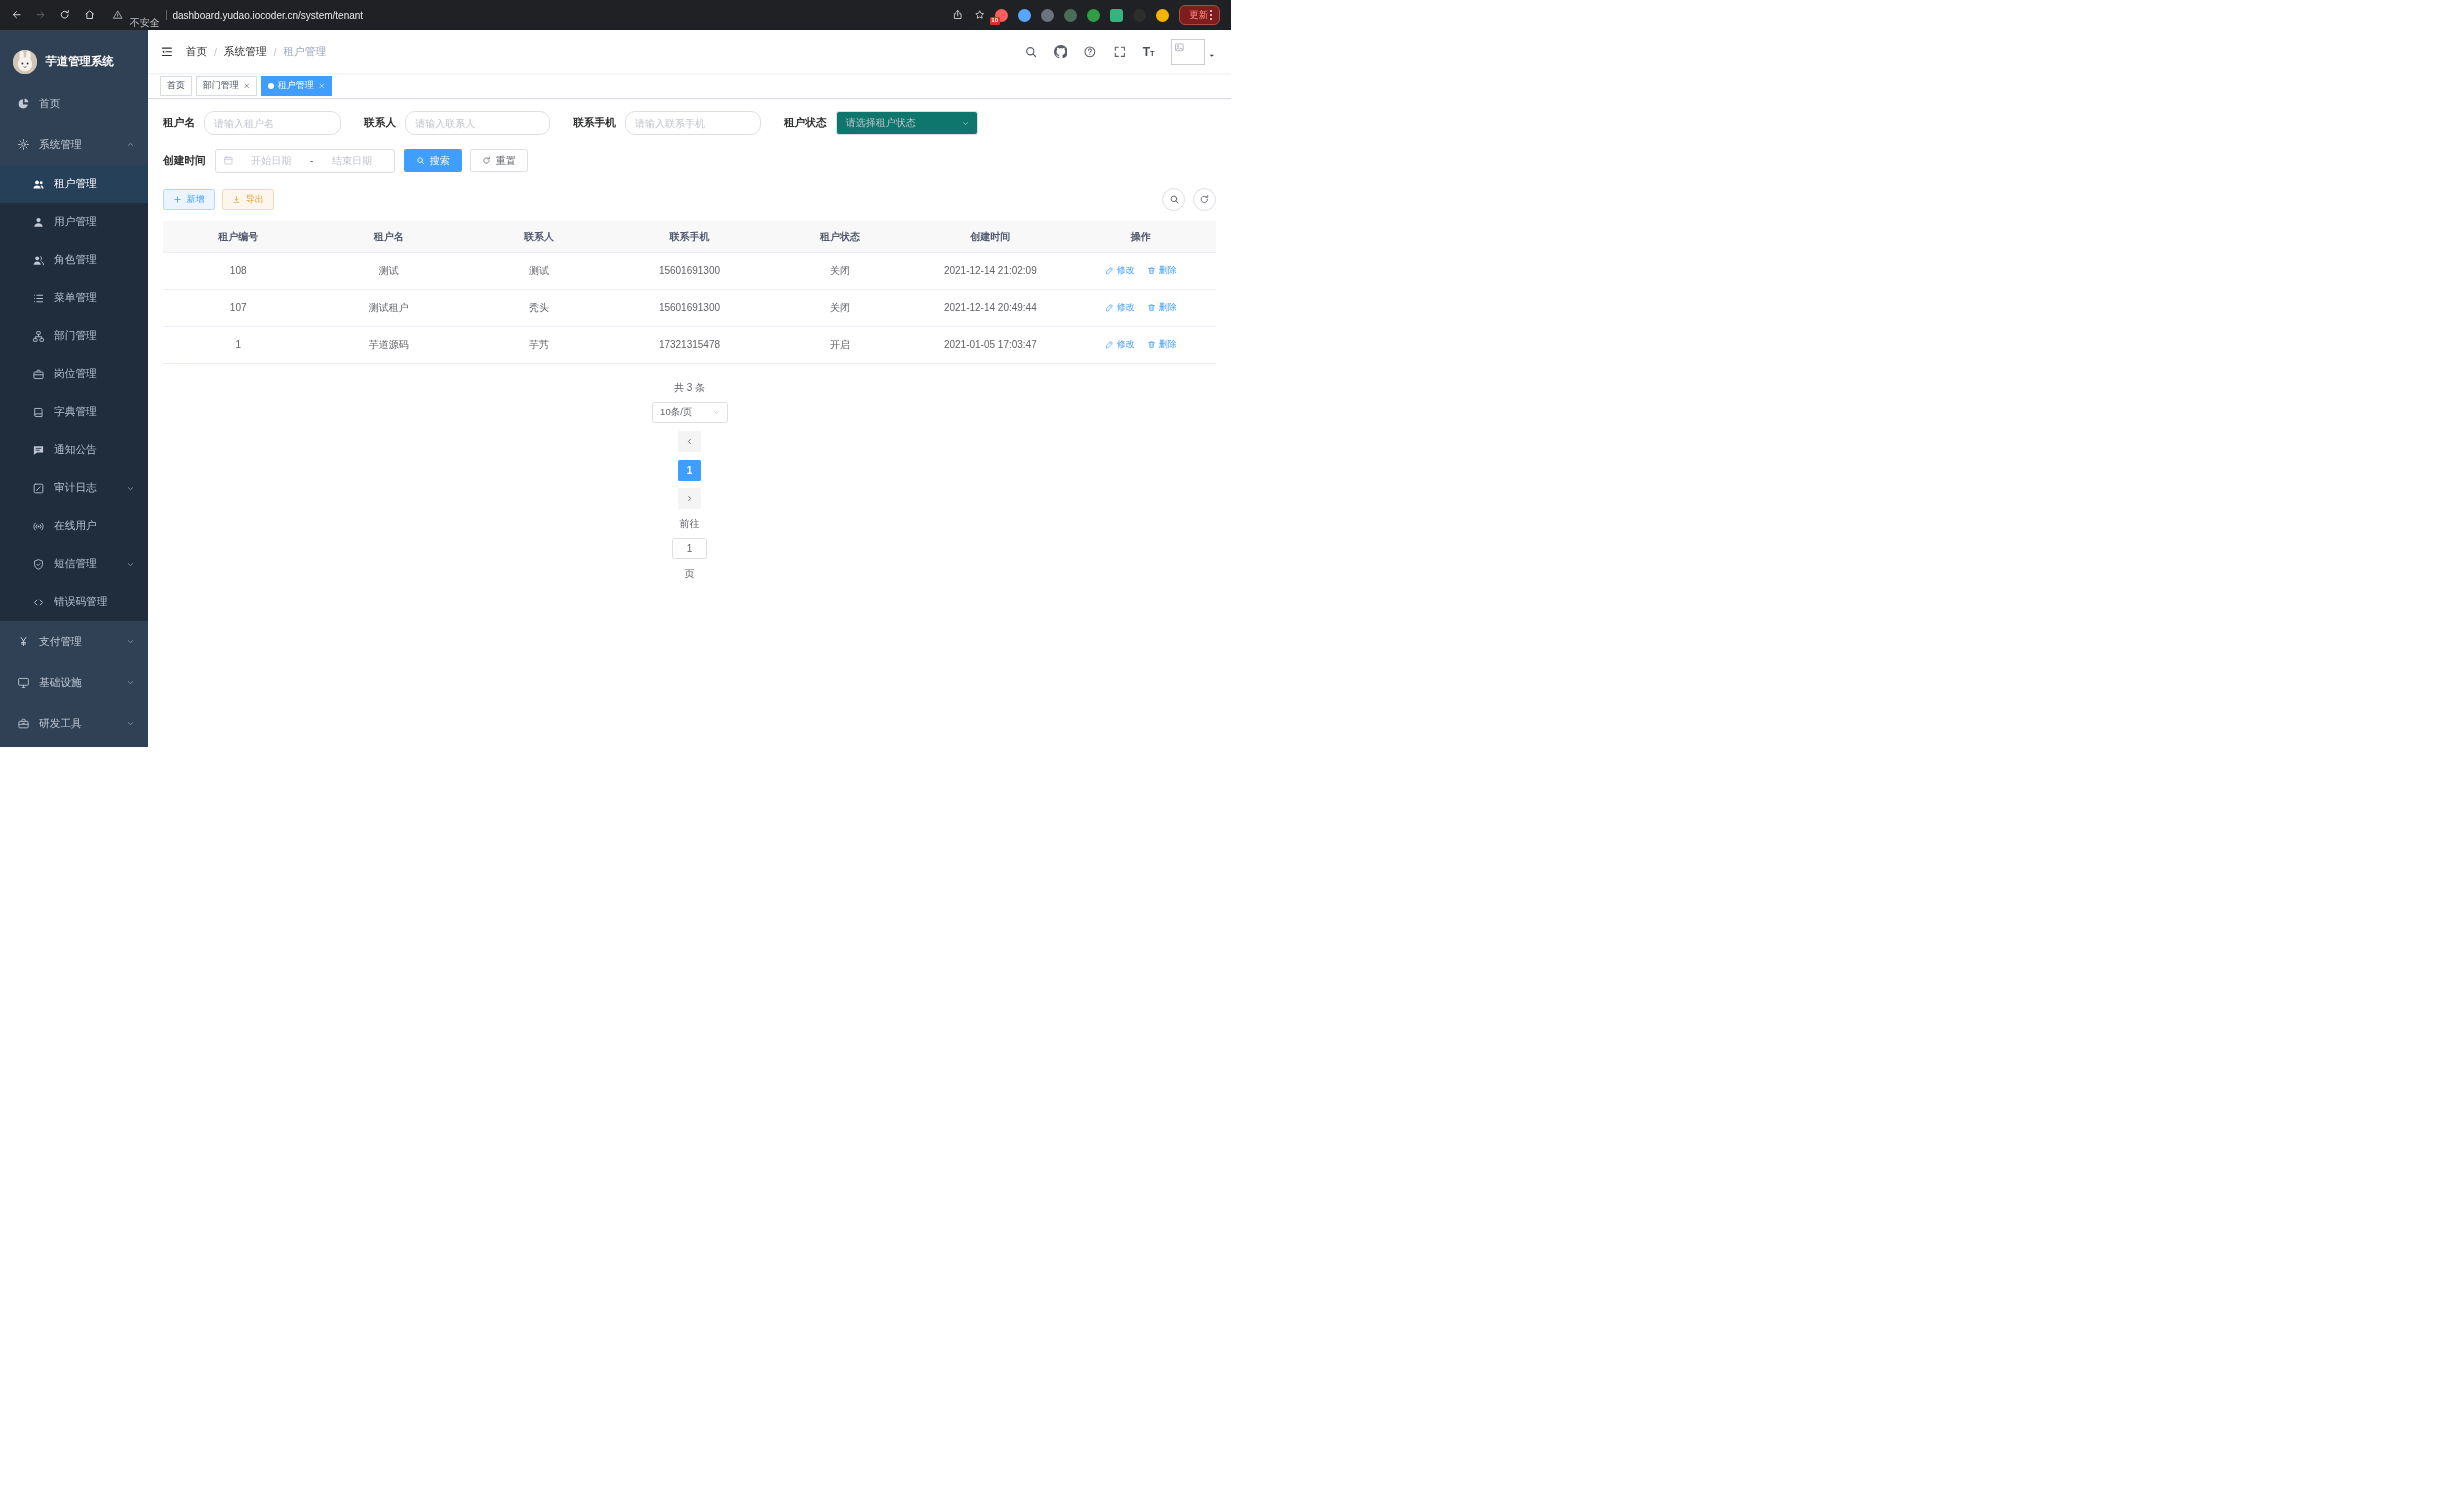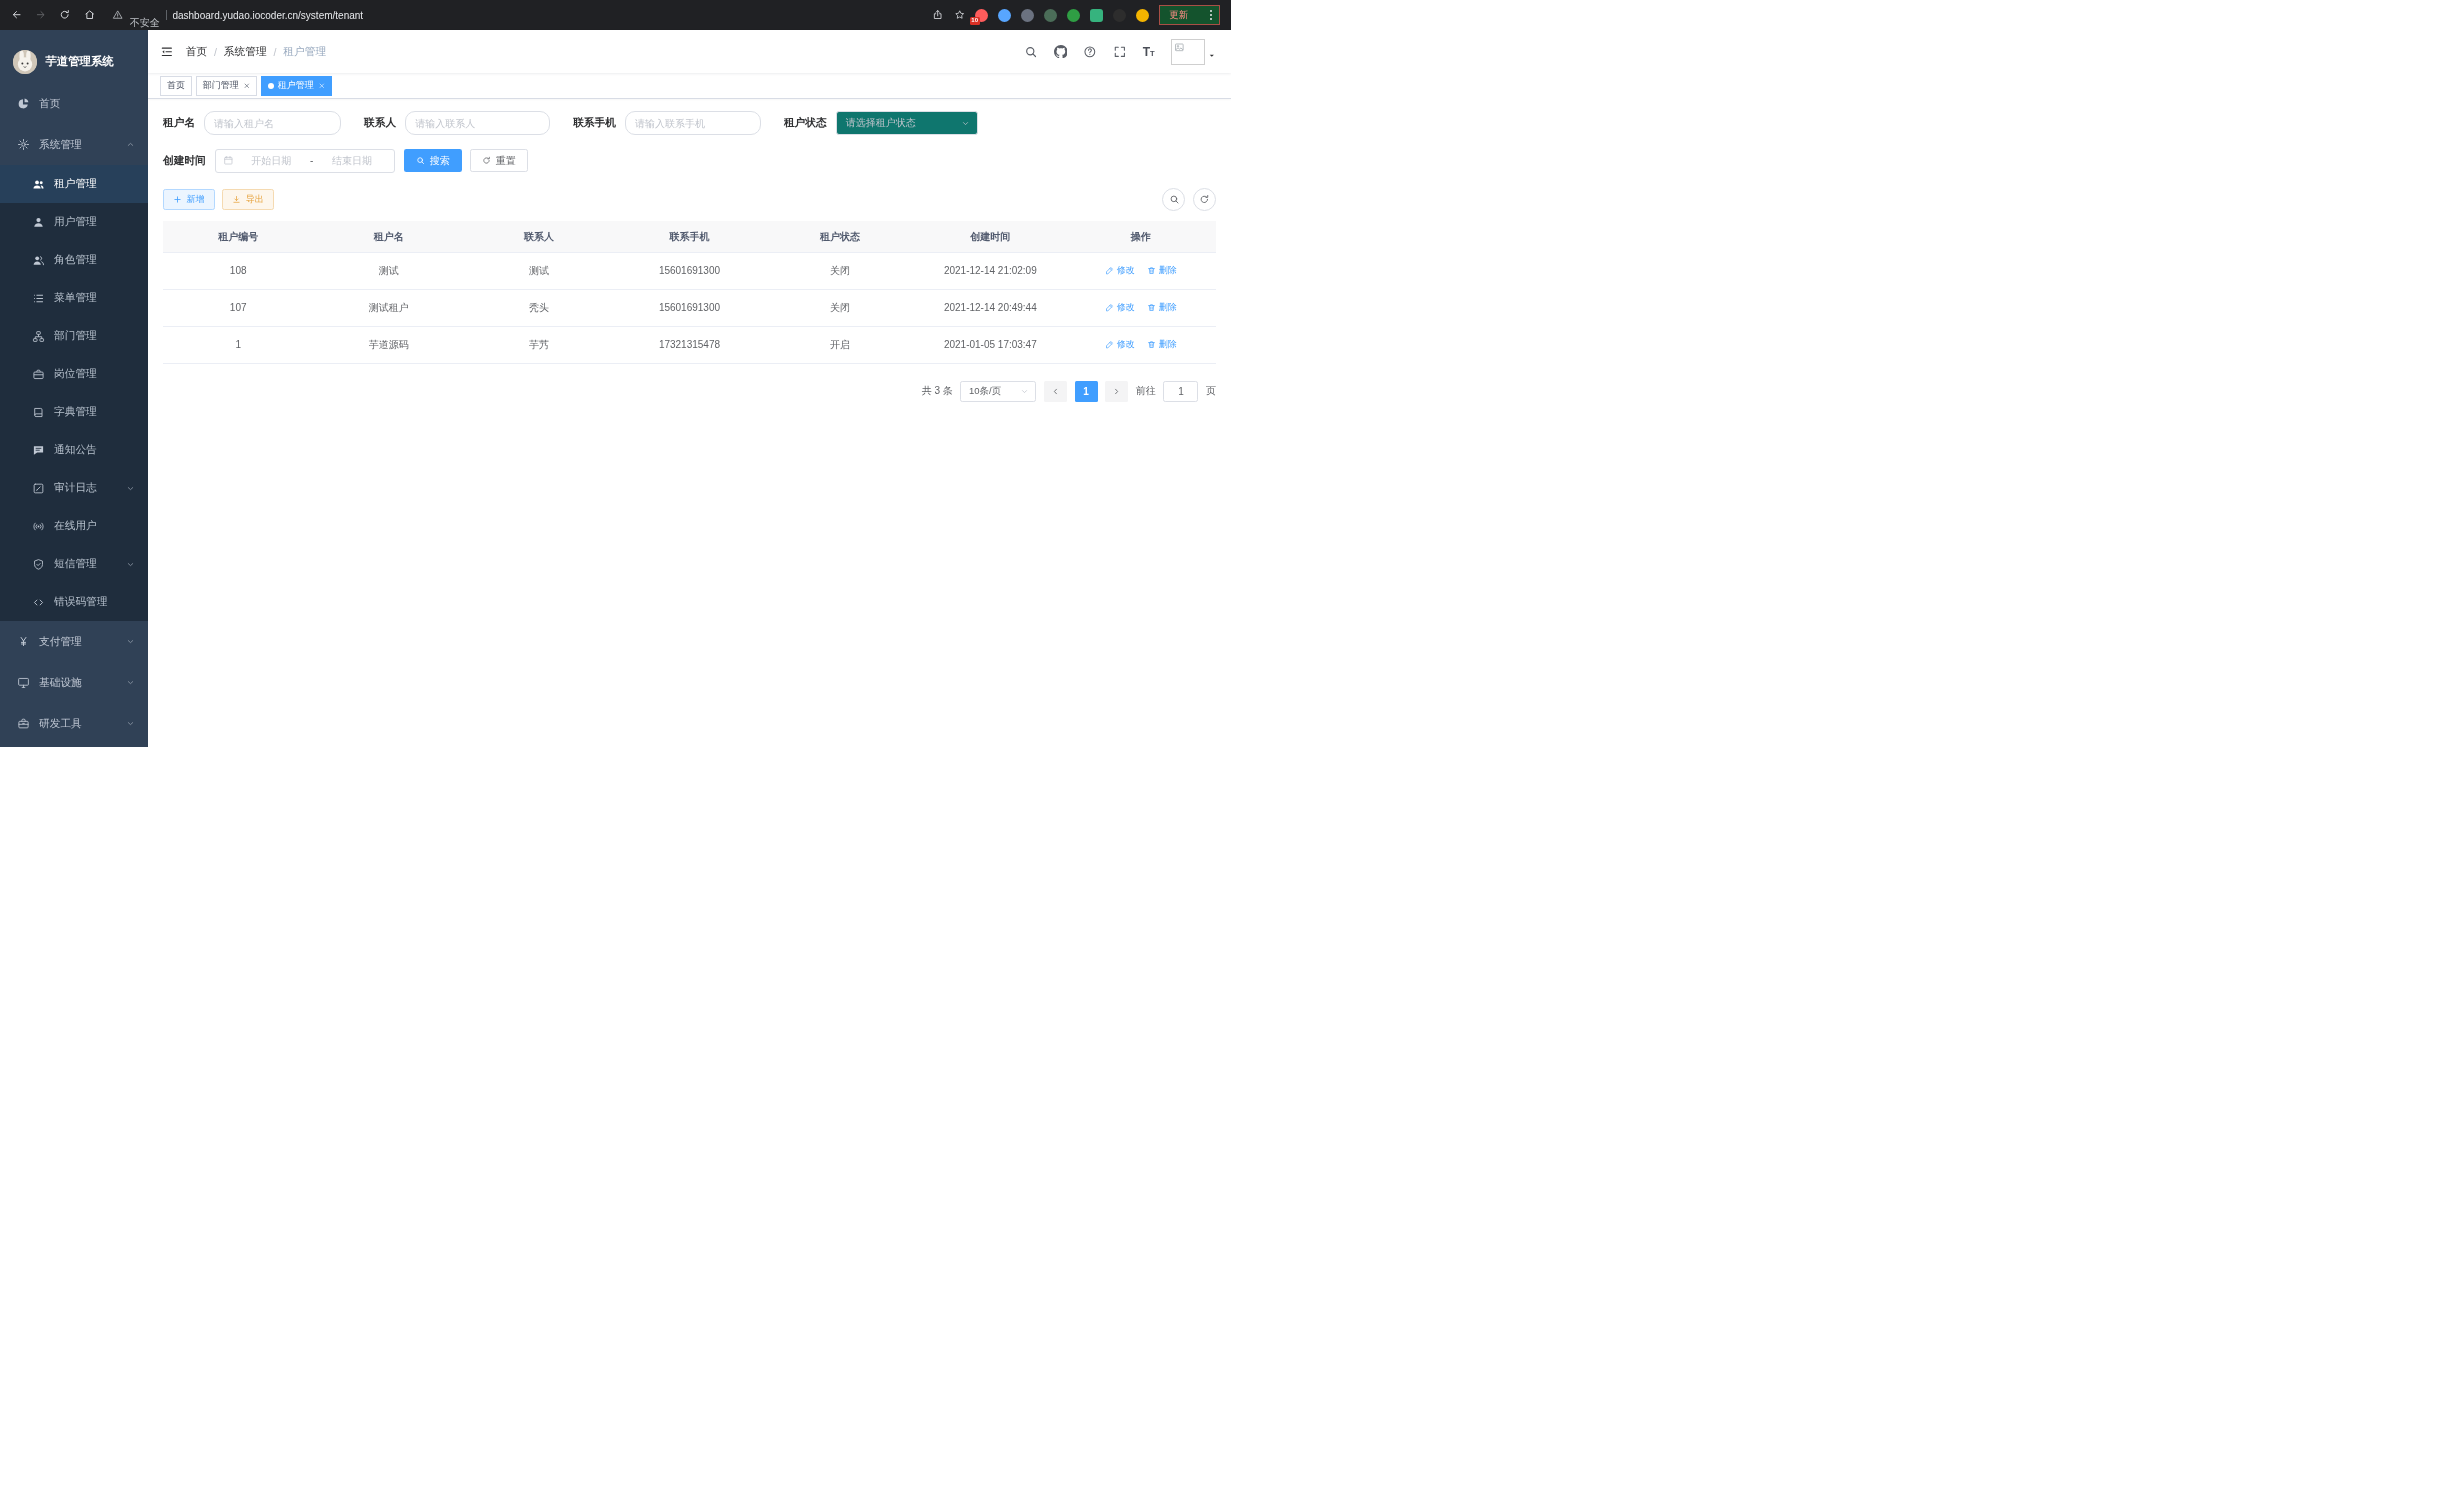--- a/index.html
+++ b/index.html
@@ -18,22 +18,22 @@
   .bicon.dim { opacity:.35; }
   .addr { display:flex; align-items:center; gap:6px; margin-left:17px; }
   .sec-label { color:#bdc1c6; font-size:10px; cursor:pointer;margin-top:16px; }
   .addr-sep { width:0.8px; height:10.7px; background:#5f6368; }
   .url { color:#e8eaed; font-size:10px; cursor:text; }
   .b-right { margin-left:auto; display:flex; align-items:center; gap:10px; }
   .ext { width:13px; height:13px; border-radius:50%; position:relative; cursor:pointer; flex:0 0 13px; }
   .ext.sq { border-radius:3px; }
   .ext .badge { position:absolute; left:-5.3px; bottom:-3px; background:#d93025; color:#fff;
                 font-size:6px; line-height:7.6px; padding:0 1.5px; border-radius:1.5px; font-weight:700; }
-  .update-pill { display:flex; align-items:center; gap:22px; border:0.8px solid #a94f46; background:#14532d;
-                 color:#ff8e85; border-radius:0; padding:2.3px 6.9px 2.3px 9px; font-size:9.5px; cursor:pointer; }
+  .update-pill { display:flex; align-items:center; gap:2px; border:0.8px solid #a94f46; background:#7f1d1d;
+                 color:#ff8e85; border-radius:6px; padding:2.3px 6.9px 2.3px 9px; font-size:9.5px; cursor:pointer; }
   .kebab { display:flex; flex-direction:column; gap:1.9px; }
   .kebab i { width:2.3px; height:2.3px; border-radius:50%; background:#e8eaed; }
 
   
   .app { flex:1; display:flex; min-height:0; }
 
   
   .sidebar { flex:0 0 148px; width:148px; background:#304156; color:#c0c8d4; display:flex;
              flex-direction:column; overflow:hidden; }
   .logo { flex:0 0 43px; display:flex; align-items:center; gap:8.4px; padding-left:13px;margin-top:10px; }
@@ -109,21 +109,21 @@
 
   .tbl { width:100%; border-collapse:collapse; table-layout:fixed; margin-top:10.7px; }
   .tbl th { height:31px; background:#f8f8f9; color:#515a6e; font-size:10px; font-weight:700;
             border-bottom:0.8px solid #ebeef5; text-align:center; }
   .tbl td { height:37px; text-align:center; font-size:10px; color:#606266;
             border-bottom:0.8px solid #ebeef5; }
   .ops { display:flex; align-items:center; justify-content:center; gap:12px; }
   .oplink { display:inline-flex; align-items:center; gap:3px; color:#409eff; font-size:9px; cursor:pointer; }
 
   .pager { margin-top:17px; display:flex; align-items:center; justify-content:flex-end; gap:7.6px;
-           font-size:10px; color:#606266; }
+           font-size:10px; color:#606266;flex-direction:column; }
   .psel { width:76px; height:21px; border:0.8px solid #dcdfe6; border-radius:2.3px; display:flex;
           align-items:center; justify-content:space-between; padding:0 6px 0 7.6px; font-size:9.5px;
           color:#606266; background:#fff; cursor:pointer; }
   .psel .sel-caret { color:#c0c4cc; display:flex; }
   .pbtn { min-width:23px; height:21px; background:#f4f4f5; border-radius:1.5px; display:flex;
           align-items:center; justify-content:center; color:#606266; cursor:pointer; }
   .pbtn.cur { background:#409eff; color:#fff; font-weight:700; font-size:10px; }
   .goto-input { width:35px; height:21px; border:0.8px solid #dcdfe6; border-radius:2.3px; text-align:center;
                 font-size:10px; color:#606266; outline:none; font-family:inherit; }
 </style>

